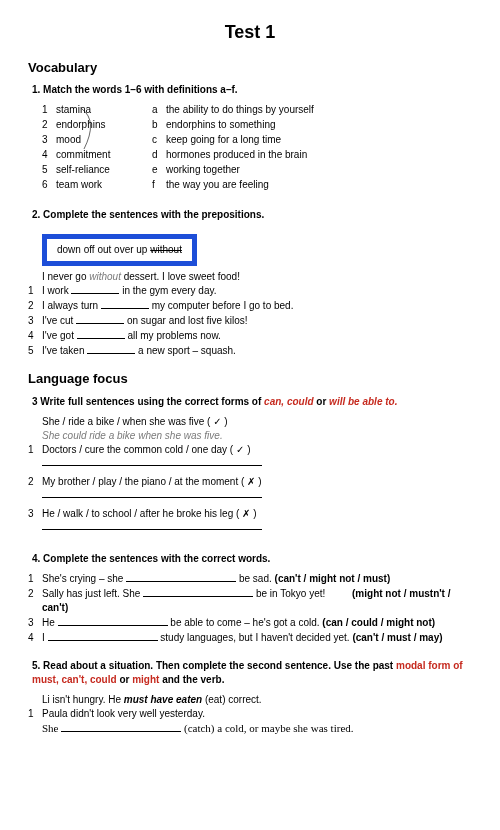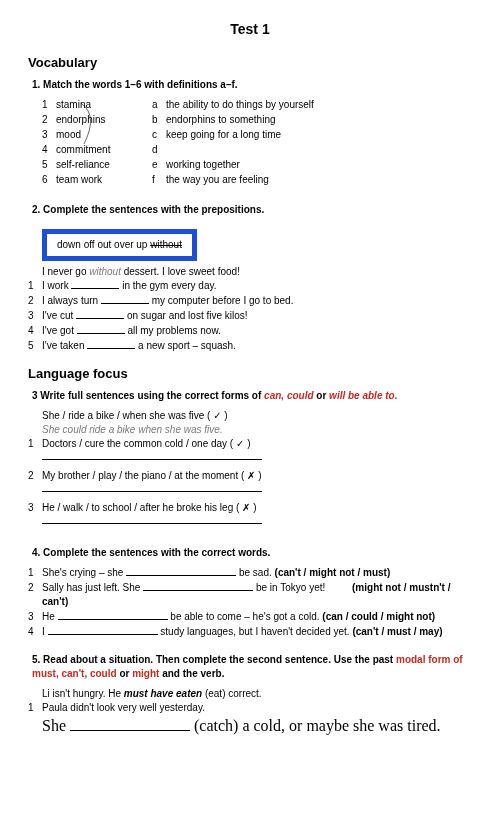--- a/index.html
+++ b/index.html
@@ -7,21 +7,21 @@
     font-size: 10px;
     color: #000;
     margin: 0;
     padding: 20px 28px;
     width: 500px;
     box-sizing: border-box;
     line-height: 1.4;
   }
   h1.title {
     text-align: center;
-    font-size: 14px;
+    font-size: 18px;
     font-weight: bold;
     margin: 0 0 14px 0;
   }
   h2.section {
     font-size: 13px;
     font-weight: bold;
     margin: 12px 0 6px 0;
   }
   .instr {
     font-weight: bold;
@@ -104,20 +104,21 @@
       <div class="match-row">
         <div class="match-col1">3</div>
         <div class="match-col2">mood</div>
         <div class="match-col3">c</div>
         <div class="match-col4">keep going for a long time</div>
       </div>
       <div class="match-row">
         <div class="match-col1">4</div>
         <div class="match-col2">commitment</div>
         <div class="match-col3">d</div>
+        <div class="match-col4">hormones produced in the brain</div>
       </div>
       <div class="match-row">
         <div class="match-col1">5</div>
         <div class="match-col2">self-reliance</div>
         <div class="match-col3">e</div>
         <div class="match-col4">working together</div>
       </div>
       <div class="match-row">
         <div class="match-col1">6</div>
         <div class="match-col2">team work</div>
@@ -204,20 +205,20 @@
 <div class="instr" style="margin-top:14px;">
   <span>5.   Read about a situation. Then complete the second sentence. Use the past </span><span class="red">modal form of must, can't, could </span><span>or </span><span class="red">might </span><span>and the verb.</span>
 </div>
 <div class="pad-left">
   <span>Li isn't hungry. He </span><span style="font-weight:bold; font-style:italic;">must have eaten</span><span> (eat) correct.</span>
 </div>
 <div class="q-row">
   <div class="q-num">1</div>
   <div class="q-body">
     <div>Paula didn't look very well yesterday.</div>
-    <div style="font-family: 'Times New Roman', serif; font-size:16px;">
+    <div style="font-family: 'Times New Roman', serif; font-size:11px;">
       <span>She </span><span class="blank blank-vlong"></span><span> (catch) a cold, or maybe she was tired.</span>
     </div>
   </div>
 </div>
 
 
 
 
 </body></html>

